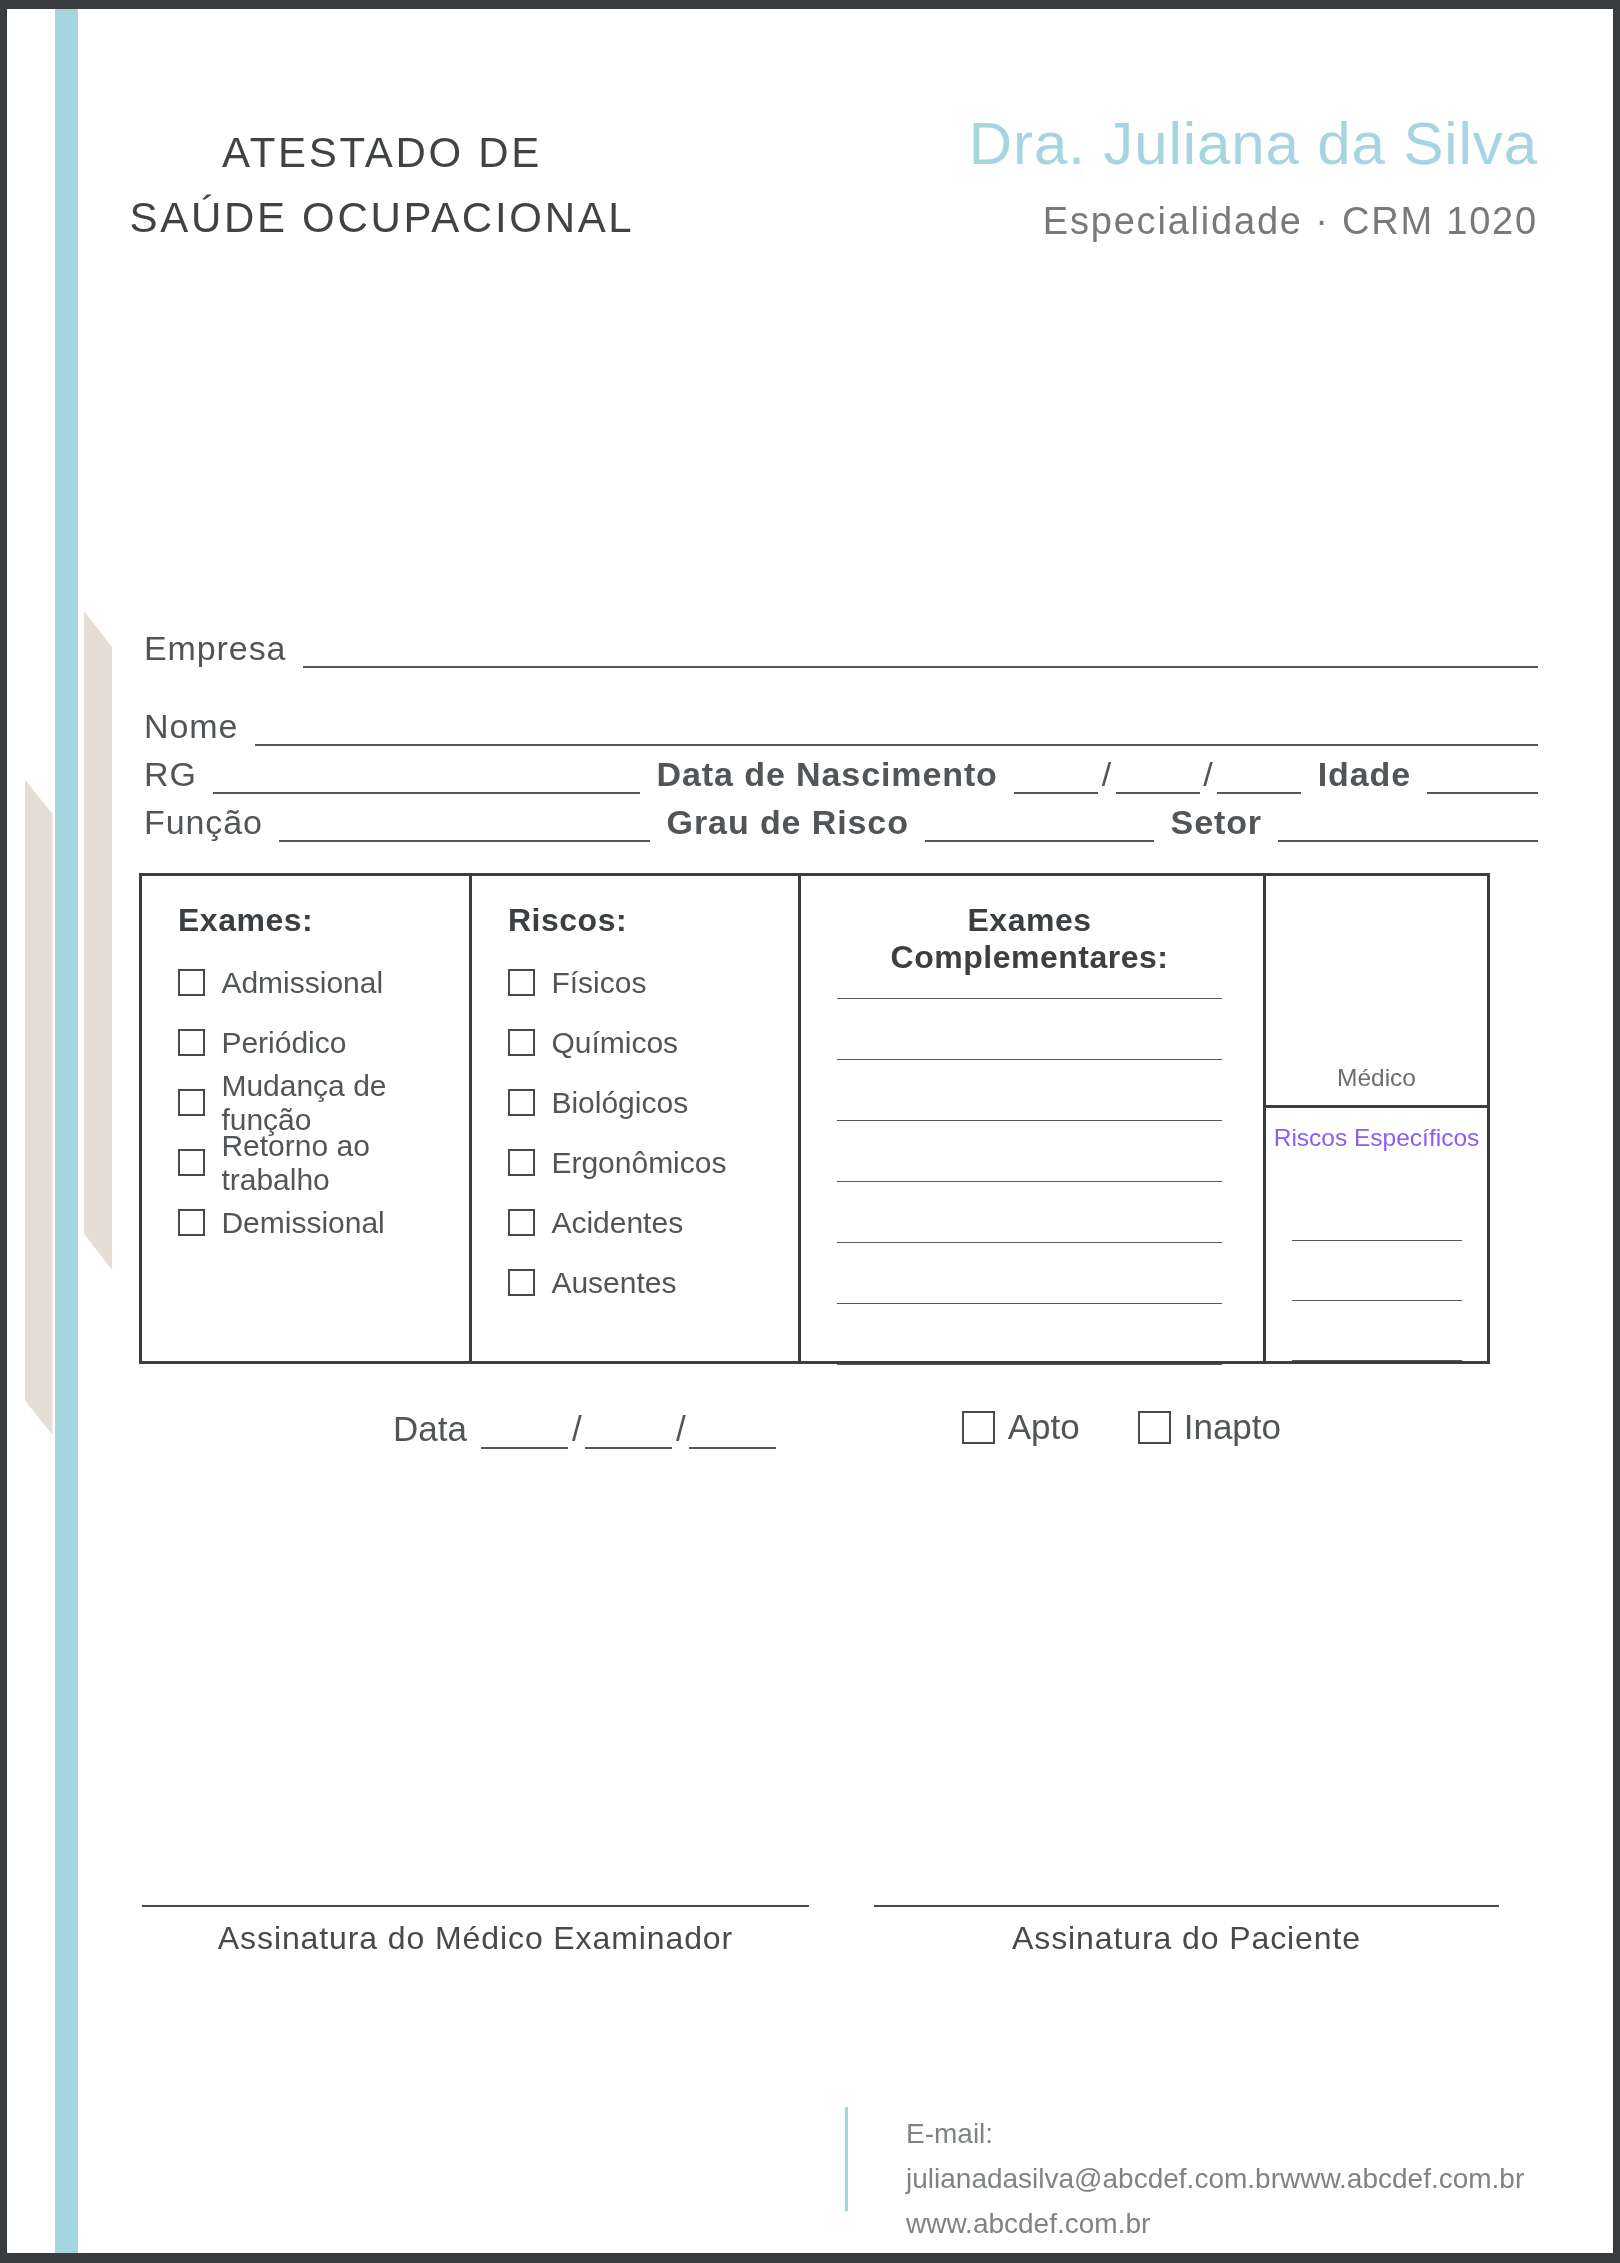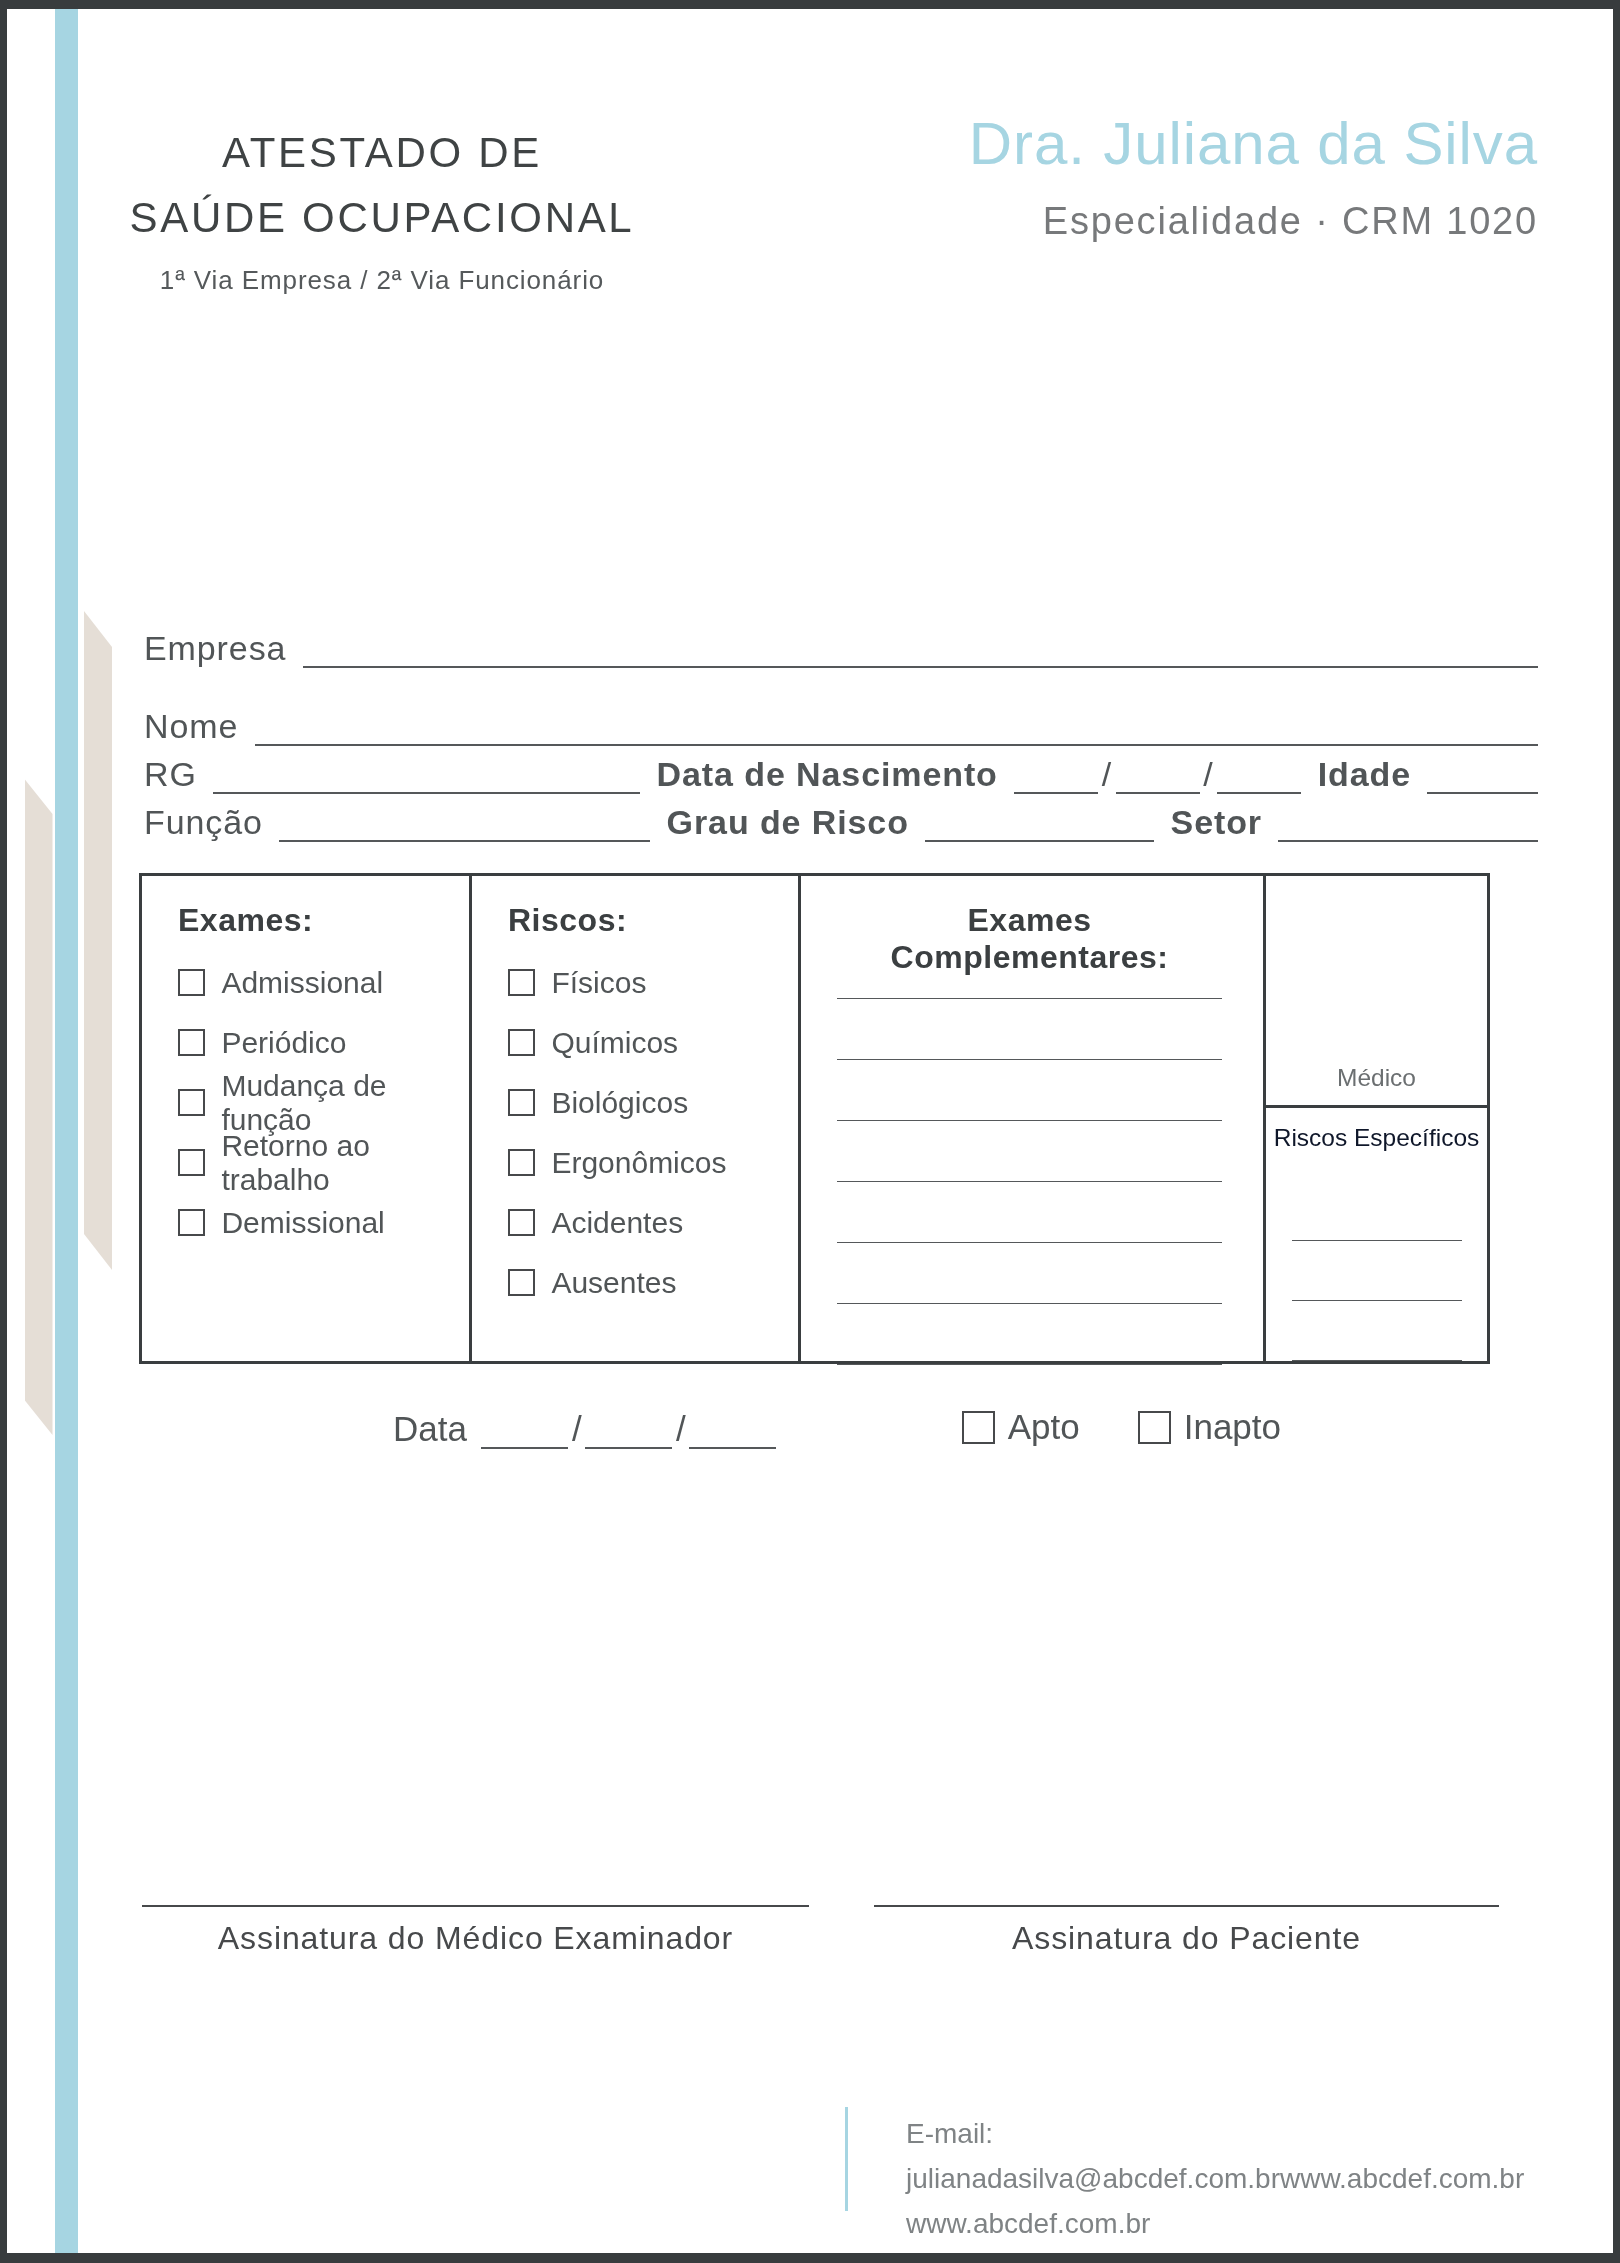--- a/index.html
+++ b/index.html
@@ -50,21 +50,21 @@
   .col-exames   { width:330px; border-right:3.6px solid #3a3e40; padding:25.5px 9px 0 36px; }
   .col-riscos   { width:329px; border-right:3.6px solid #3a3e40; padding:25.5px 9px 0 36px; }
   .col-ec       { width:465px; border-right:3.6px solid #3a3e40; padding:25.5px 41px 0 36px; }
   .col-medico   { flex:1 1 auto; display:flex; flex-direction:column; }
   .col-header { font-weight:bold; font-size:32px; color:#3b3f41; height:36px; letter-spacing:0.5px; }
   .col-ec .col-header { text-align:center; }
   .check-row { display:flex; align-items:center; gap:16.4px; margin-top:30px; height:30px; font-size:30px; }
   .checkbox { width:27px; height:27px; border:2.7px solid #47494b; background:#fff; flex:0 0 auto; box-sizing:border-box; }
   .ec-line { height:60px; border-bottom:1.8px solid #55585a; }
   .medico-top { height:242px; box-sizing:border-box; border-bottom:3.6px solid #3a3e40; display:flex; align-items:flex-end; justify-content:center; padding-bottom:12.7px; font-size:24.5px; color:#6b6f71; }
-  .medico-bottom { flex:1; text-align:center; padding-top:16.4px; font-size:24.5px; color:#0f172a; }
+  .medico-bottom { flex:1; text-align:center; padding-top:16.4px; font-size:24.5px; color:#8b5cf6; }
   .rs-line { height:59px; border-bottom:1.8px solid #55585a; margin:0 25.5px; }
   .rs-line.first { margin-top:29px; }
 
   
   .result-row { position:absolute; left:393px; top:1405px; display:flex; align-items:flex-end; font-size:35px; height:44px; }
   .result-row .blank { width:87px; height:38px; }
   .apto-group { position:absolute; top:1405px; display:flex; align-items:center; gap:12.7px; font-size:35px; height:44px; }
   .apto-group .checkbox { width:33px; height:33px; }
 
   
@@ -87,21 +87,20 @@
   <div class="frame-left"></div>
   <div class="frame-right"></div>
 
   <div class="stripe-blue"></div>
   <div class="stripe-beige-a"></div>
   <div class="stripe-beige-b"></div>
 
   <div class="title-block">
     <div class="title-line">ATESTADO DE</div>
     <div class="title-line">SAÚDE OCUPACIONAL</div>
-    <div class="title-sub">1ª Via Empresa / 2ª Via Funcionário</div>
   </div>
   <div class="doctor-block">
     <div class="doctor-name">Dra. Juliana da Silva</div>
     <div class="doctor-cred">Especialidade · CRM 1020</div>
   </div>
 
   <div class="frow" style="top:628px;">
     <span class="lbl">Empresa</span>
     <span class="blank grow"></span>
   </div>

